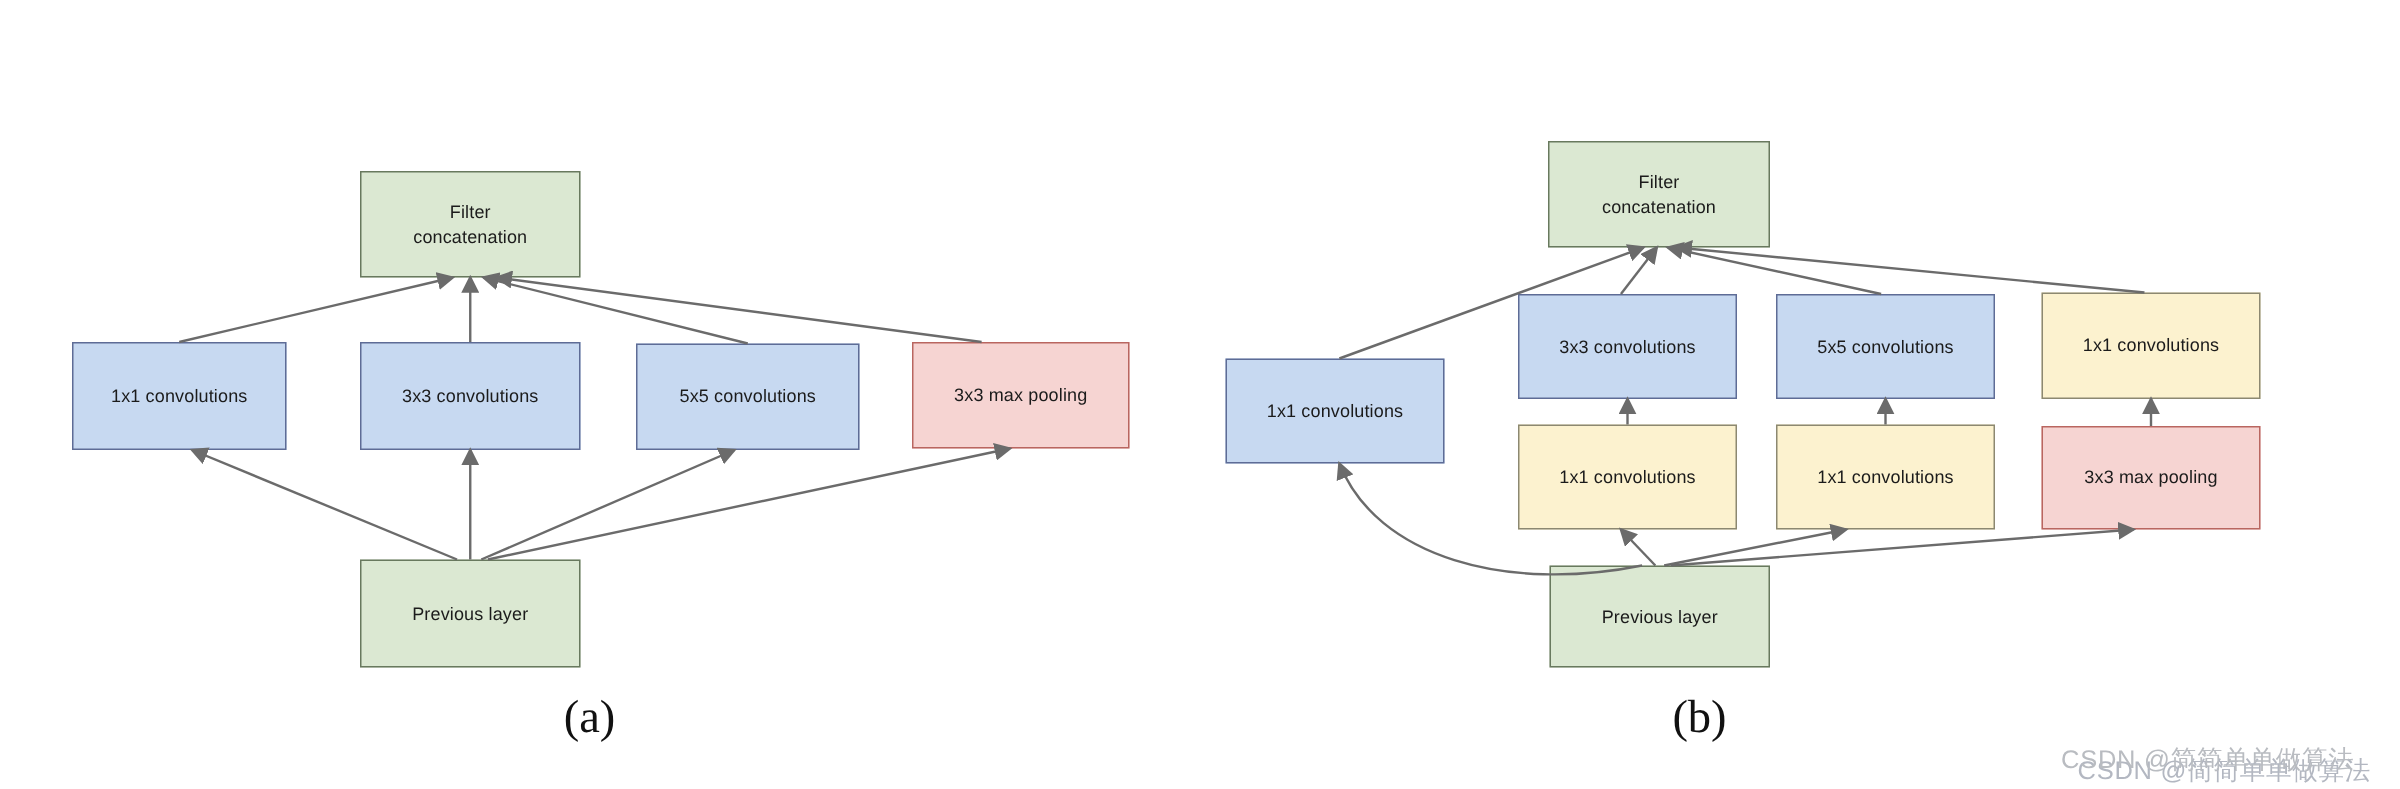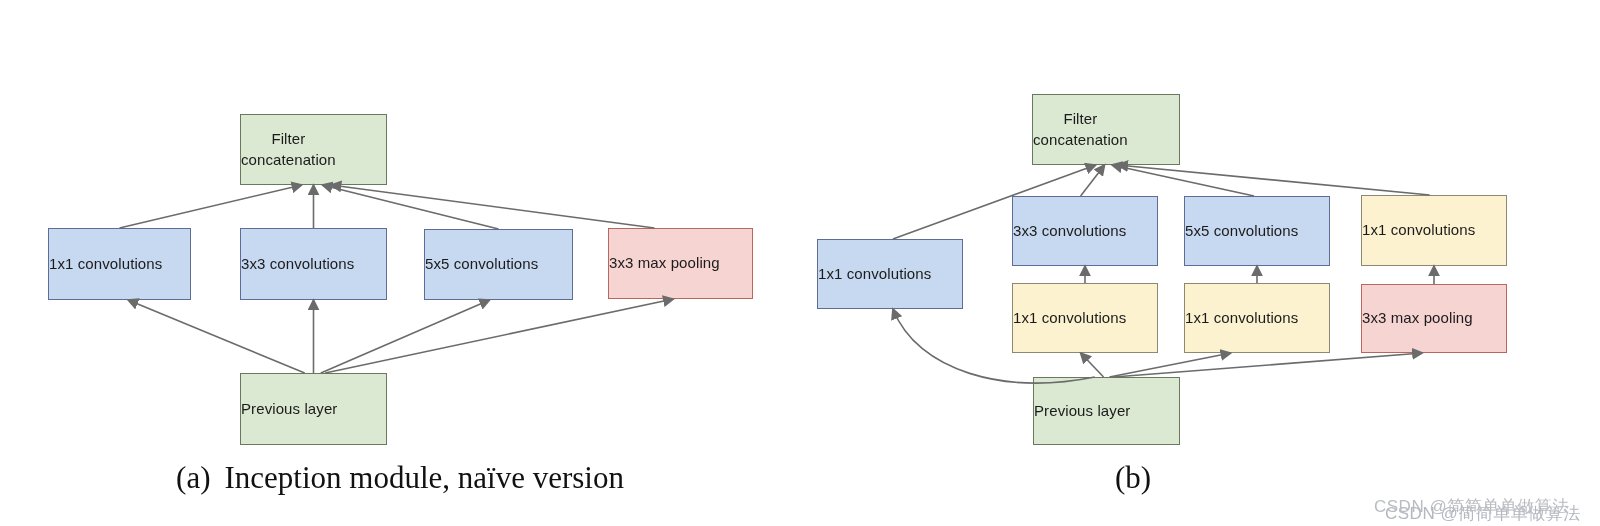--- a/index.html
+++ b/index.html
@@ -6,23 +6,23 @@
   body{
     width:1600px;height:526px;position:relative;overflow:hidden;
     background:#ffffff;
     font-family:"Liberation Sans", sans-serif;
   }
   #stage{position:absolute;left:0;top:0;width:1600px;height:526px;}
   #edge-layer{position:absolute;left:0;top:0;width:1600px;height:526px;pointer-events:none;z-index:3;}
   .node{
     position:absolute;z-index:2;box-sizing:border-box;
     border:1.6px solid #666;
-    display:flex;align-items:center;justify-content:flex-start;
+    display:flex;align-items:center;justify-content:center;
     text-align:center;white-space:pre-line;
-    font-size:15px;line-height:1.35;letter-spacing:0.1px;
+    font-size:12px;line-height:1.35;letter-spacing:0.1px;
   }
   .caption{
     position:absolute;z-index:2;top:456px;height:44px;
     display:flex;align-items:center;justify-content:center;
     font-family:"Liberation Serif", serif;
     font-size:31px;font-weight:400;
   }
   .caption .cap-prefix{margin-right:14px;}
   #caption-a{left:120px;width:560px;}
   #caption-b{left:790px;width:700px;}
@@ -84,21 +84,20 @@
       <div class="node" style="left: 1184px; top: 196px; width: 146px; height: 70px; background: rgb(199, 217, 241); border-color: rgb(94, 108, 150); color: rgb(27, 27, 27);"><span>5x5 convolutions</span></div>
       <div class="node" style="left: 1361px; top: 195px; width: 146px; height: 71px; background: rgb(252, 242, 207); border-color: rgb(140, 136, 113); color: rgb(27, 27, 27);"><span>1x1 convolutions</span></div>
       <div class="node" style="left: 1012px; top: 283px; width: 146px; height: 70px; background: rgb(252, 242, 207); border-color: rgb(140, 136, 113); color: rgb(27, 27, 27);"><span>1x1 convolutions</span></div>
       <div class="node" style="left: 1184px; top: 283px; width: 146px; height: 70px; background: rgb(252, 242, 207); border-color: rgb(140, 136, 113); color: rgb(27, 27, 27);"><span>1x1 convolutions</span></div>
       <div class="node" style="left: 1361px; top: 284px; width: 146px; height: 69px; background: rgb(246, 212, 210); border-color: rgb(185, 102, 96); color: rgb(27, 27, 27);"><span>3x3 max pooling</span></div>
       <div class="node" style="left: 1033px; top: 377px; width: 147px; height: 68px; background: rgb(219, 232, 210); border-color: rgb(104, 121, 94); color: rgb(27, 27, 27);"><span>Previous layer</span></div>
     </div>
 
   <div class="caption" id="caption-a" style="color: rgb(17, 17, 17);">
     <span class="cap-prefix">(a)</span>
-    <span class="cap-text">Inception module, naïve version</span>
   </div>
   <div class="caption" id="caption-b" style="color: rgb(17, 17, 17);">
     <span class="cap-prefix">(b)</span>
   </div>
 
   <div class="watermark">
     <span class="wm-ghost" style="color: rgb(154, 160, 173);">CSDN @简简单单做算法</span>
     <span class="wm-main" style="color: rgb(185, 188, 193);">CSDN @简简单单做算法</span>
   </div>
 

